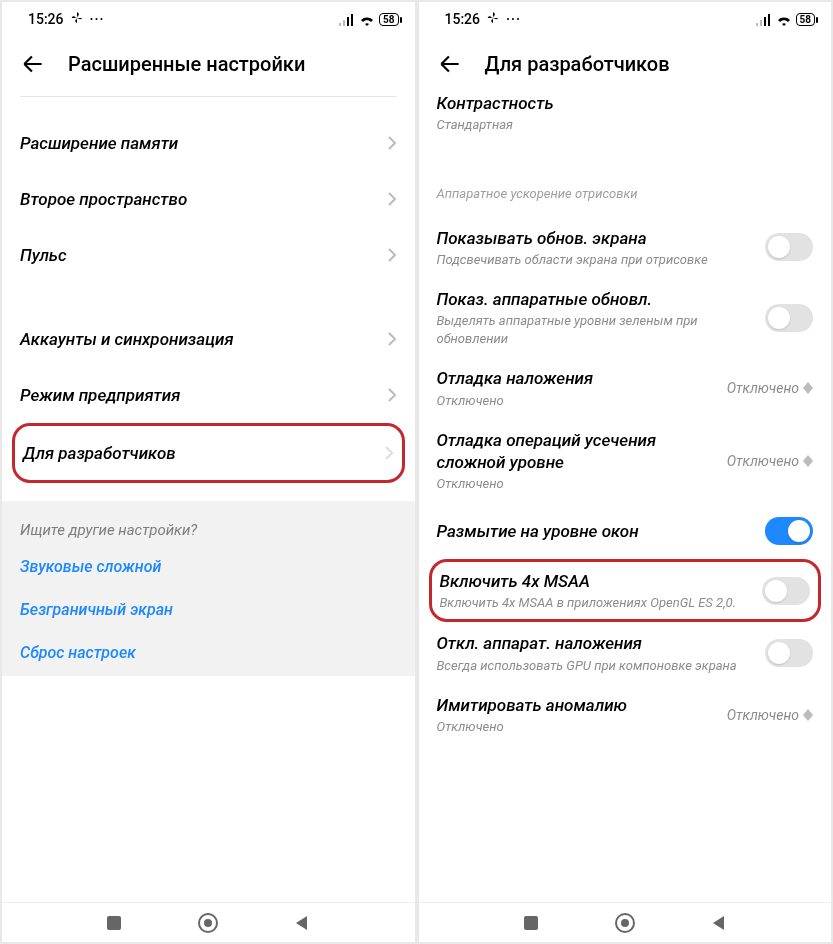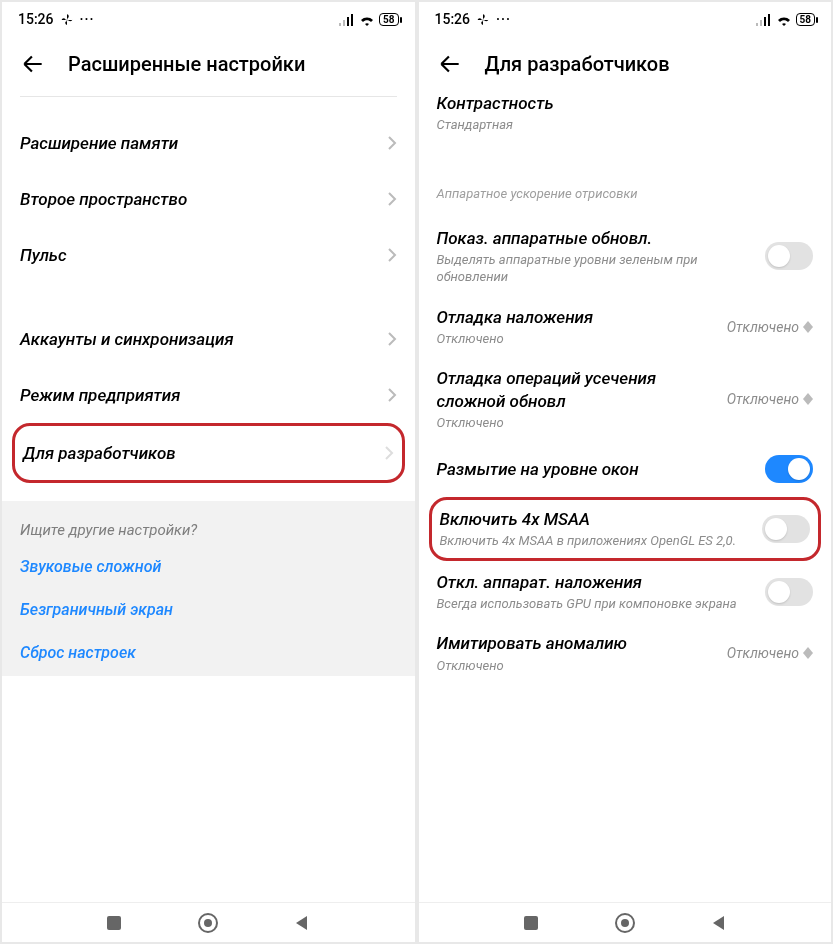--- a/index.html
+++ b/index.html
@@ -22,21 +22,21 @@
   }
   .status-bar {
     height: 34px;
     display: flex;
     align-items: center;
     justify-content: space-between;
     padding: 0 16px;
     font-size: 14px;
     font-weight: 500;
   }
-  .status-left { display: flex; align-items: flex-end; gap: 6px; }
+  .status-left { display: flex; align-items: flex-start; gap: 6px; margin-left: 10px; }
   .status-right { display: flex; align-items: flex-end; gap: 4px; }
   .status-icon svg { display: block; }
   .app-bar {
     height: 56px;
     display: flex;
     align-items: center;
     padding: 0 18px;
     gap: 22px;
   }
   .app-bar .back svg { display: block; }
@@ -299,20 +299,29 @@
 
   <div class="content">
     <div class="partial-top">
       <div class="row-title" style="font-weight:500;">Контрастность</div>
       <div class="row-sub">Стандартная</div>
     </div>
 
     <div style="height:40px"></div>
     <div class="section-label">Аппаратное ускорение отрисовки</div>
 
+    <div class="row">
+      <div class="row-text">
+        <div class="row-title">Показывать обнов. экрана</div>
+        <div class="row-sub">Подсвечивать области экрана при отрисовке</div>
+      </div>
+      <div class="toggle">
+          <div class="knob"></div>
+        </div>
+    </div>
 
     <div class="row">
       <div class="row-text">
         <div class="row-title">Показ. аппаратные обновл.</div>
         <div class="row-sub">Выделять аппаратные уровни зеленым при обновлении</div>
       </div>
       <div class="toggle">
           <div class="knob"></div>
         </div>
     </div>
@@ -330,21 +339,21 @@
             </svg>
           <svg width="10" height="6" viewBox="0 0 10 6">
               <path fill="#bbb" d="M5 6L0 0h10z"></path>
             </svg>
         </span>
       </div>
     </div>
 
     <div class="row">
       <div class="row-text">
-        <div class="row-title">Отладка операций усечения сложной обновл</div>
+        <div class="row-title">Отладка операций усечения сложной уровне</div>
         <div class="row-sub">Отключено</div>
       </div>
       <div class="value-sel">
         <span>Отключено</span>
         <span class="updown">
           <svg width="10" height="6" viewBox="0 0 10 6">
               <path fill="#bbb" d="M5 0l5 6H0z"></path>
             </svg>
           <svg width="10" height="6" viewBox="0 0 10 6">
               <path fill="#bbb" d="M5 6L0 0h10z"></path>

